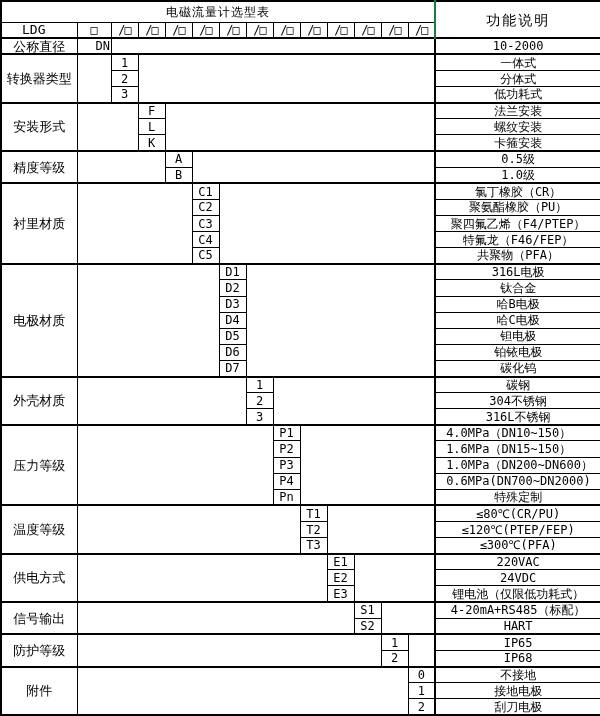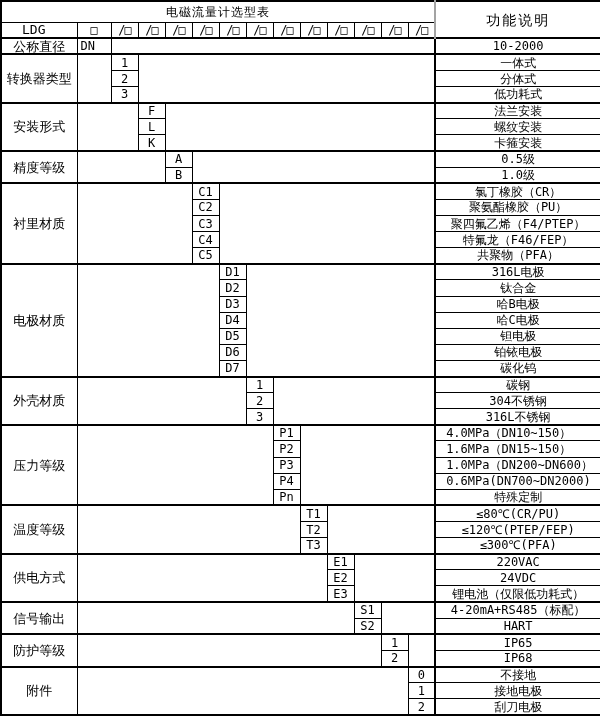--- a/index.html
+++ b/index.html
@@ -18,26 +18,26 @@
     text-align:center;
     vertical-align:middle;
     font-size:12px;
     line-height:1;
     white-space:nowrap;
     overflow:hidden;
   }
   tr{height:16px;}
   tr.row-title{height:21px;}
   td.title{font-size:12px;letter-spacing:1px;margin-top:18px;}
-  td.fnh{font-size:14px;border-left:2px solid #a3a3a3;letter-spacing:2px;}
+  td.fnh{font-size:14px;border-left:2px solid #15803d;letter-spacing:2px;}
   td.desc{border-left:2px solid #000;font-size:12px;margin-top:43px;}
   td.desc.left{text-align:left;padding-left:10px;}
   td.lbl{font-size:13px;margin-left:47px;}
   td.ldg{text-align:left;padding-left:20px;font-size:13px;}
-  td.dncode{text-align:left;padding-left:3px;}
+  td.dncode{text-align:left;padding-left:18px;}
   td.box{font-size:12px;}
   td.slot{font-size:12px;letter-spacing:-1px;}
   tr.st>td{border-top:2px solid #000;}
 </style>
 </head>
 <body>
 
 <table class="sel">
   <colgroup>
       <col style="width: 76px;">

